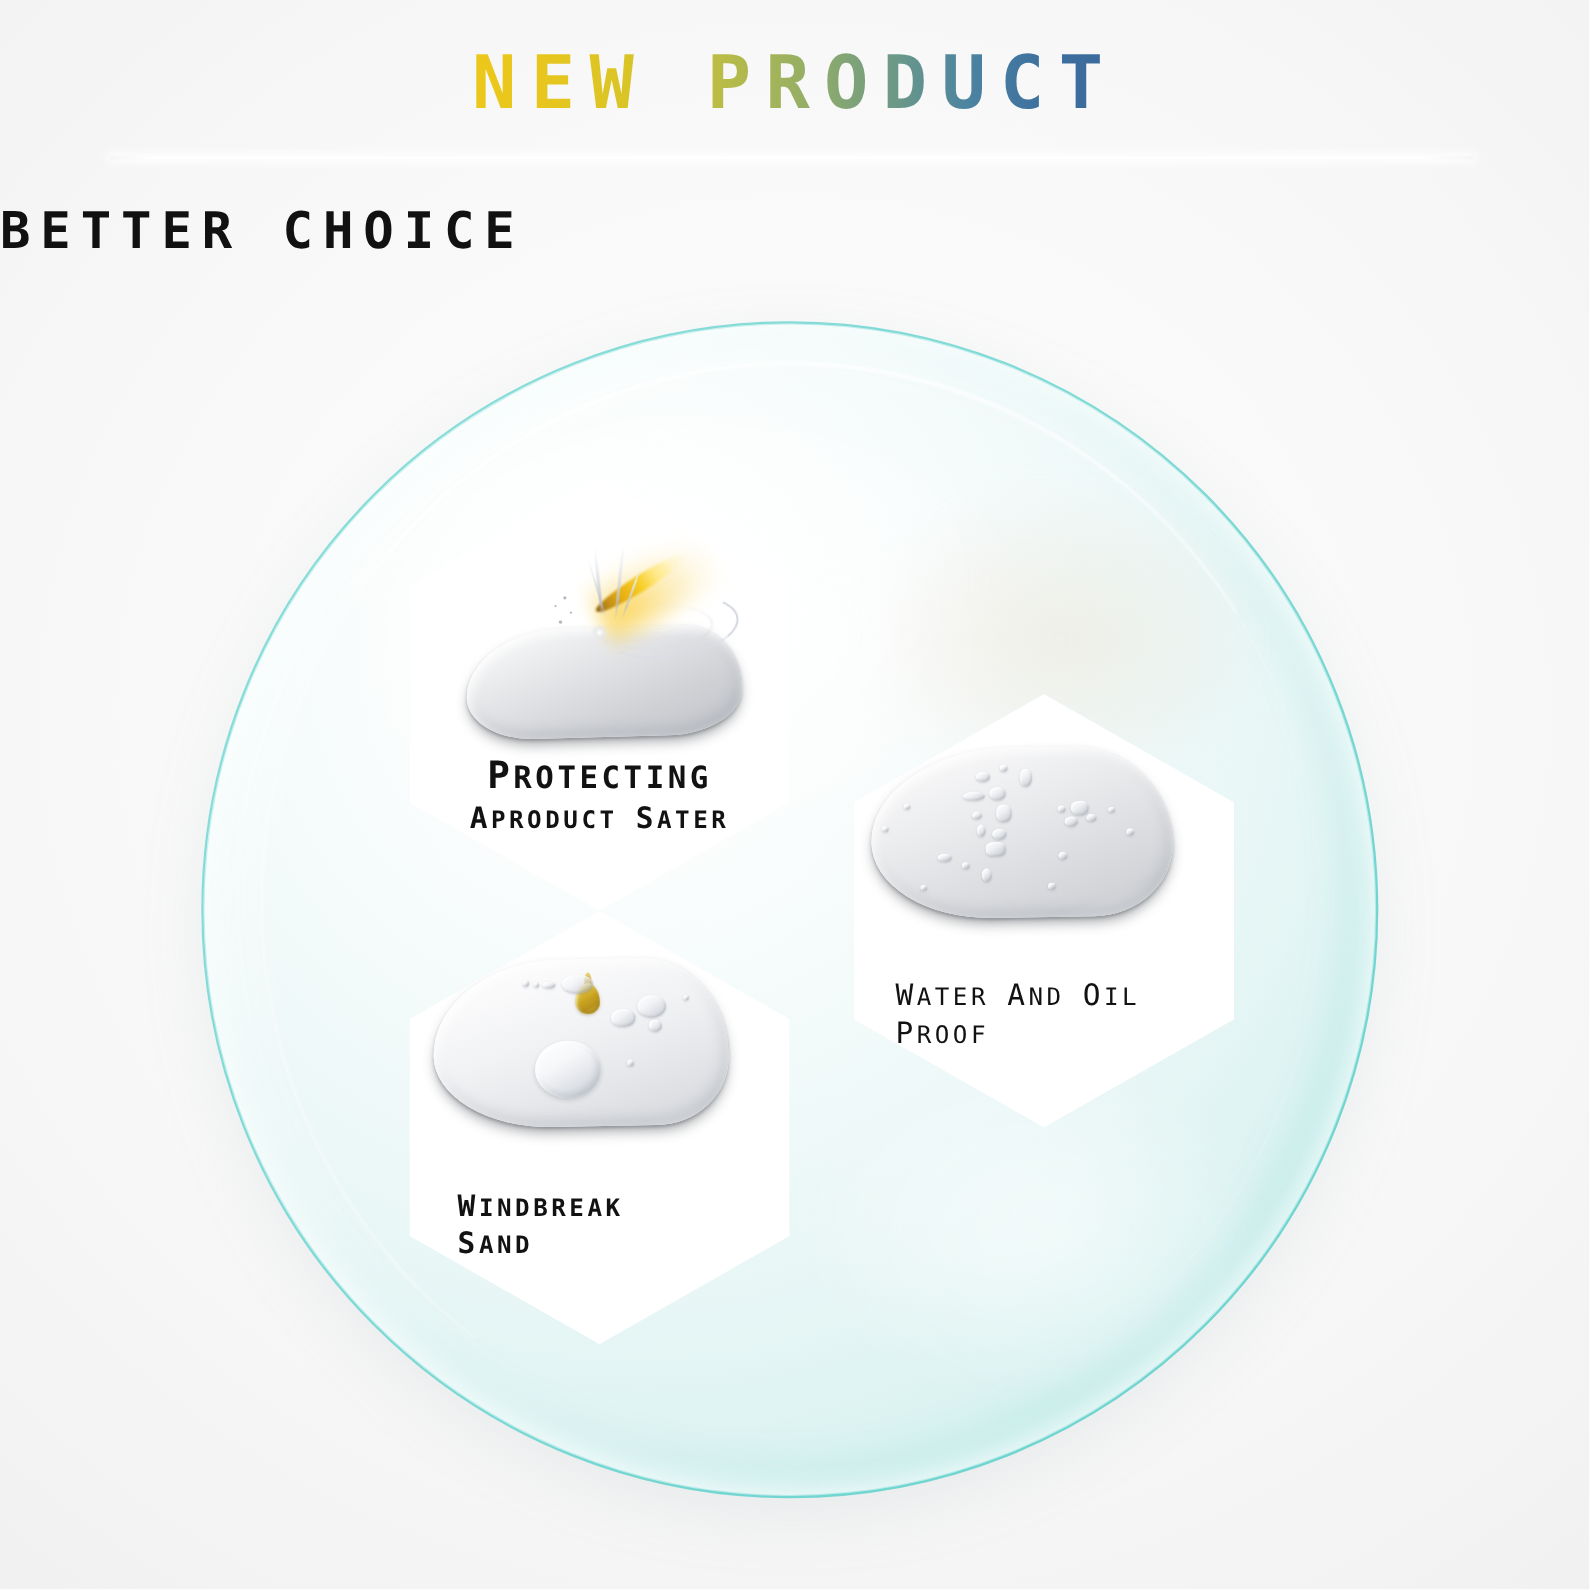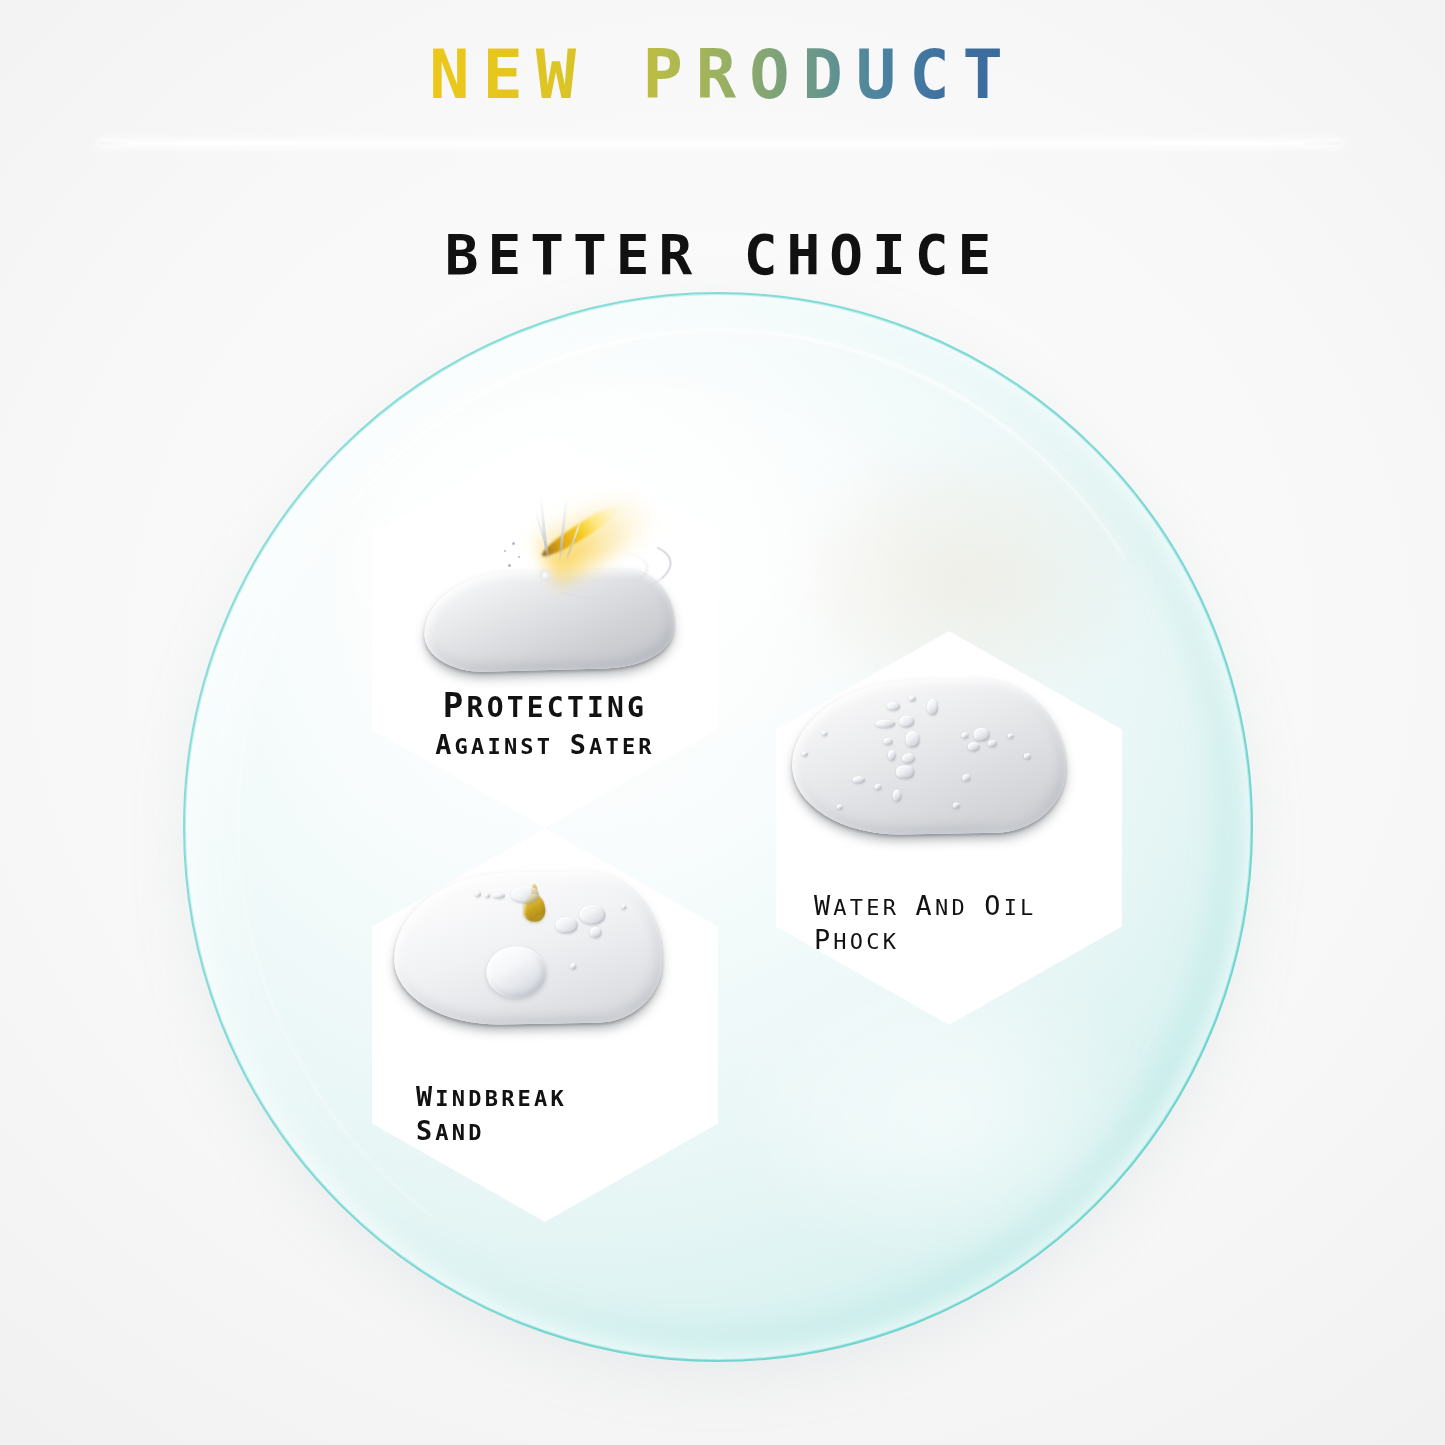--- a/index.html
+++ b/index.html
@@ -56,27 +56,26 @@
         rgba(255,255,255,1) 3%,
         rgba(255,255,255,1) 96%,
         rgba(255,255,255,0) 100%);
     box-shadow:0 0 9px 3px rgba(255,255,255,0.95);
     border-radius:2px;
   }
 
   #subtitle {
     position:absolute;
     top:182px; left:0; width:100%;
-    text-align:center;
+    text-align:left;
     font-family:"DejaVu Sans Mono", monospace;
-    font-size:56px;
+    font-size:46px;
     font-weight:bold;
     letter-spacing:9px;
     color:#111111;
-    margin-top:40px;
   }
 
   
   #bubble {
     position:absolute;
     left:183px; top:292px;
     width:1070px; height:1070px;
     border-radius:50%;
     background:
       radial-gradient(circle at 36% 28%,
@@ -436,21 +435,21 @@
           <div class="impact"></div>
           <div class="debris d1"></div>
           <div class="debris d2"></div>
           <div class="debris d3"></div>
           <div class="debris d4"></div>
         </div>
       </div>
 
       <div class="hex-caption" id="cap-shock">
         <span class="cap-line l1"><span class="sc-big">P</span><span class="sc-small">ROTECTING</span></span>
-        <span class="cap-line l2"><span class="sc-big">A</span><span class="sc-small">GAINST</span> <span class="sc-big">S</span><span class="sc-small">ATER</span></span>
+        <span class="cap-line l2"><span class="sc-big">A</span><span class="sc-small">PRODUCT</span> <span class="sc-big">S</span><span class="sc-small">ATER</span></span>
       </div>
 
     </div>
   </div>
 
   <div class="hex" id="hex-water">
     <div class="hex-content">
 
       <div class="lens-stage">
         <div class="lens" id="lens-water">
@@ -476,21 +475,21 @@
           <div class="drop" style="left:170px; top:96px; width:8px;  height:7px;"></div>
           <div class="drop" style="left:216px; top:56px; width:6px;  height:5px;"></div>
           <div class="drop" style="left:232px; top:76px; width:7px;  height:6px;"></div>
           <div class="drop" style="left:160px; top:124px; width:7px; height:6px;"></div>
           <div class="drop" style="left:44px;  top:124px; width:6px; height:5px;"></div>
         </div>
       </div>
 
       <div class="hex-caption" id="cap-water">
         <span class="cap-line l1"><span class="sc-big">W</span><span class="sc-small">ATER</span> <span class="sc-big">A</span><span class="sc-small">ND</span> <span class="sc-big">O</span><span class="sc-small">IL</span></span>
-        <span class="cap-line l2"><span class="sc-big">P</span><span class="sc-small">HOCK</span></span>
+        <span class="cap-line l2"><span class="sc-big">P</span><span class="sc-small">ROOF</span></span>
       </div>
 
     </div>
   </div>
 
   <div class="hex" id="hex-wind">
     <div class="hex-content">
 
       <div class="lens-stage">
         <div class="lens" id="lens-wind">

